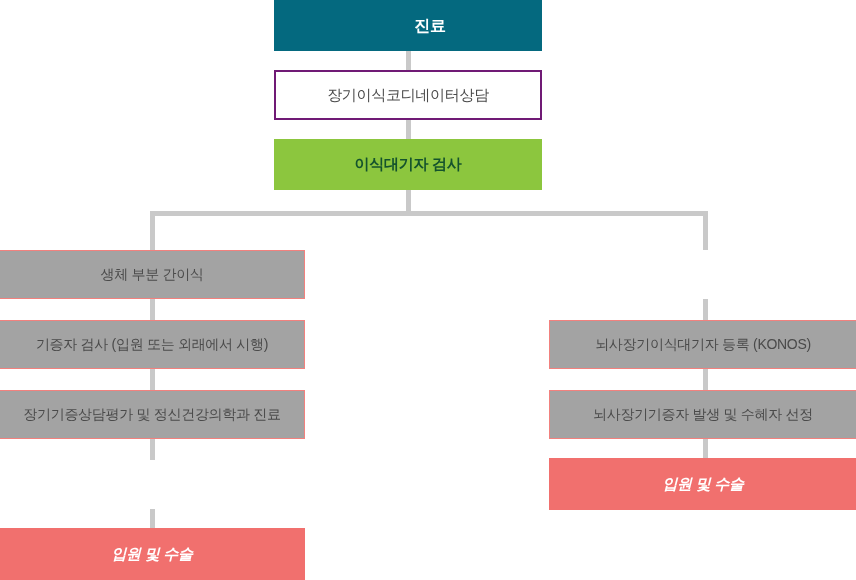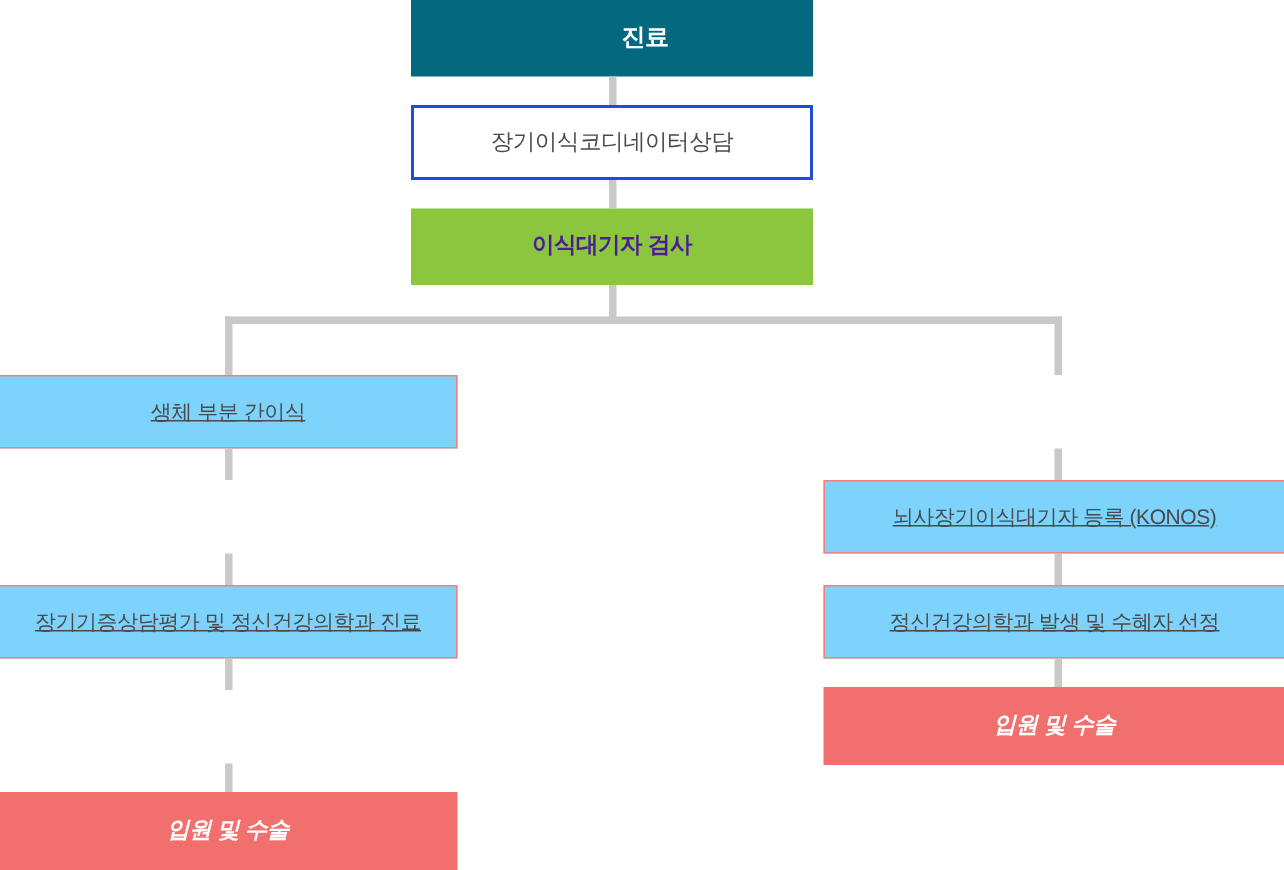--- a/index.html
+++ b/index.html
@@ -47,36 +47,35 @@
   
   .node.teal-solid {
     background: #04697f;
     color: #ffffff;
     font-size: 16px;
     font-weight: bold;
     padding-left: 44px;
   }
   .node.teal-outline {
     background: #ffffff;
-    border: 2px solid #1d4ed8;
+    border: 2px solid #701a75;
     color: #4a4a4a;
     font-size: 15px;
   }
   .node.green-solid {
     background: #8cc63e;
-    color: #4c1d95;
+    color: #14532d;
     font-size: 15px;
     font-weight: bold;
   }
   .node.pink-outline {
-    background: #7dd3fc;
+    background: #a3a3a3;
     border: 1px solid #f2817e;
     color: #4a4a4a;
     font-size: 14px;
-    text-decoration: underline;
   }
   .node.pink-solid {
     background: #f1706e;
     color: #ffffff;
     font-size: 15px;
     font-weight: bold;
     font-style: italic;
   }
 </style>
 </head>
@@ -99,38 +98,39 @@
   <div class="conn conn-h" style="left:150px; top:211px; width:558px;"></div>
 
   <div class="conn conn-v" style="left:150px; top:211px; height:39px;"></div>
 
   <div class="conn conn-v" style="left:703px; top:211px; height:39px;"></div>
 
   <div class="node pink-outline" style="left:-1px; top:250px; width:306px; height:49px;">생체 부분 간이식</div>
 
   <div class="conn conn-v" style="left:150px; top:299px; height:21px;"></div>
 
+  <div class="node pink-outline" style="left:-1px; top:320px; width:306px; height:49px;">기증자 검사 (입원 또는 외래에서 시행)</div>
 
   <div class="conn conn-v" style="left:150px; top:369px; height:21px;"></div>
 
   <div class="node pink-outline" style="left:-1px; top:390px; width:306px; height:49px;">장기기증상담평가 및 정신건강의학과 진료</div>
 
   <div class="conn conn-v" style="left:150px; top:439px; height:21px;"></div>
 
 
   <div class="conn conn-v" style="left:150px; top:509px; height:20px;"></div>
 
   <div class="node pink-solid" style="left:-1px; top:528px; width:306px; height:52px;">입원 및 수술</div>
 
 
   <div class="conn conn-v" style="left:703px; top:299px; height:21px;"></div>
 
   <div class="node pink-outline" style="left:549px; top:320px; width:308px; height:49px;text-align:center;">뇌사장기이식대기자 등록 (KONOS)</div>
 
   <div class="conn conn-v" style="left:703px; top:369px; height:21px;"></div>
 
-  <div class="node pink-outline" style="left:549px; top:390px; width:308px; height:49px;">정신건강의학과 발생 및 수혜자 선정</div>
+  <div class="node pink-outline" style="left:549px; top:390px; width:308px; height:49px;">뇌사장기기증자 발생 및 수혜자 선정</div>
 
   <div class="conn conn-v" style="left:703px; top:439px; height:20px;"></div>
 
   <div class="node pink-solid" style="left:549px; top:458px; width:308px; height:52px;">입원 및 수술</div>
 
 </div>
 
 </body></html>

